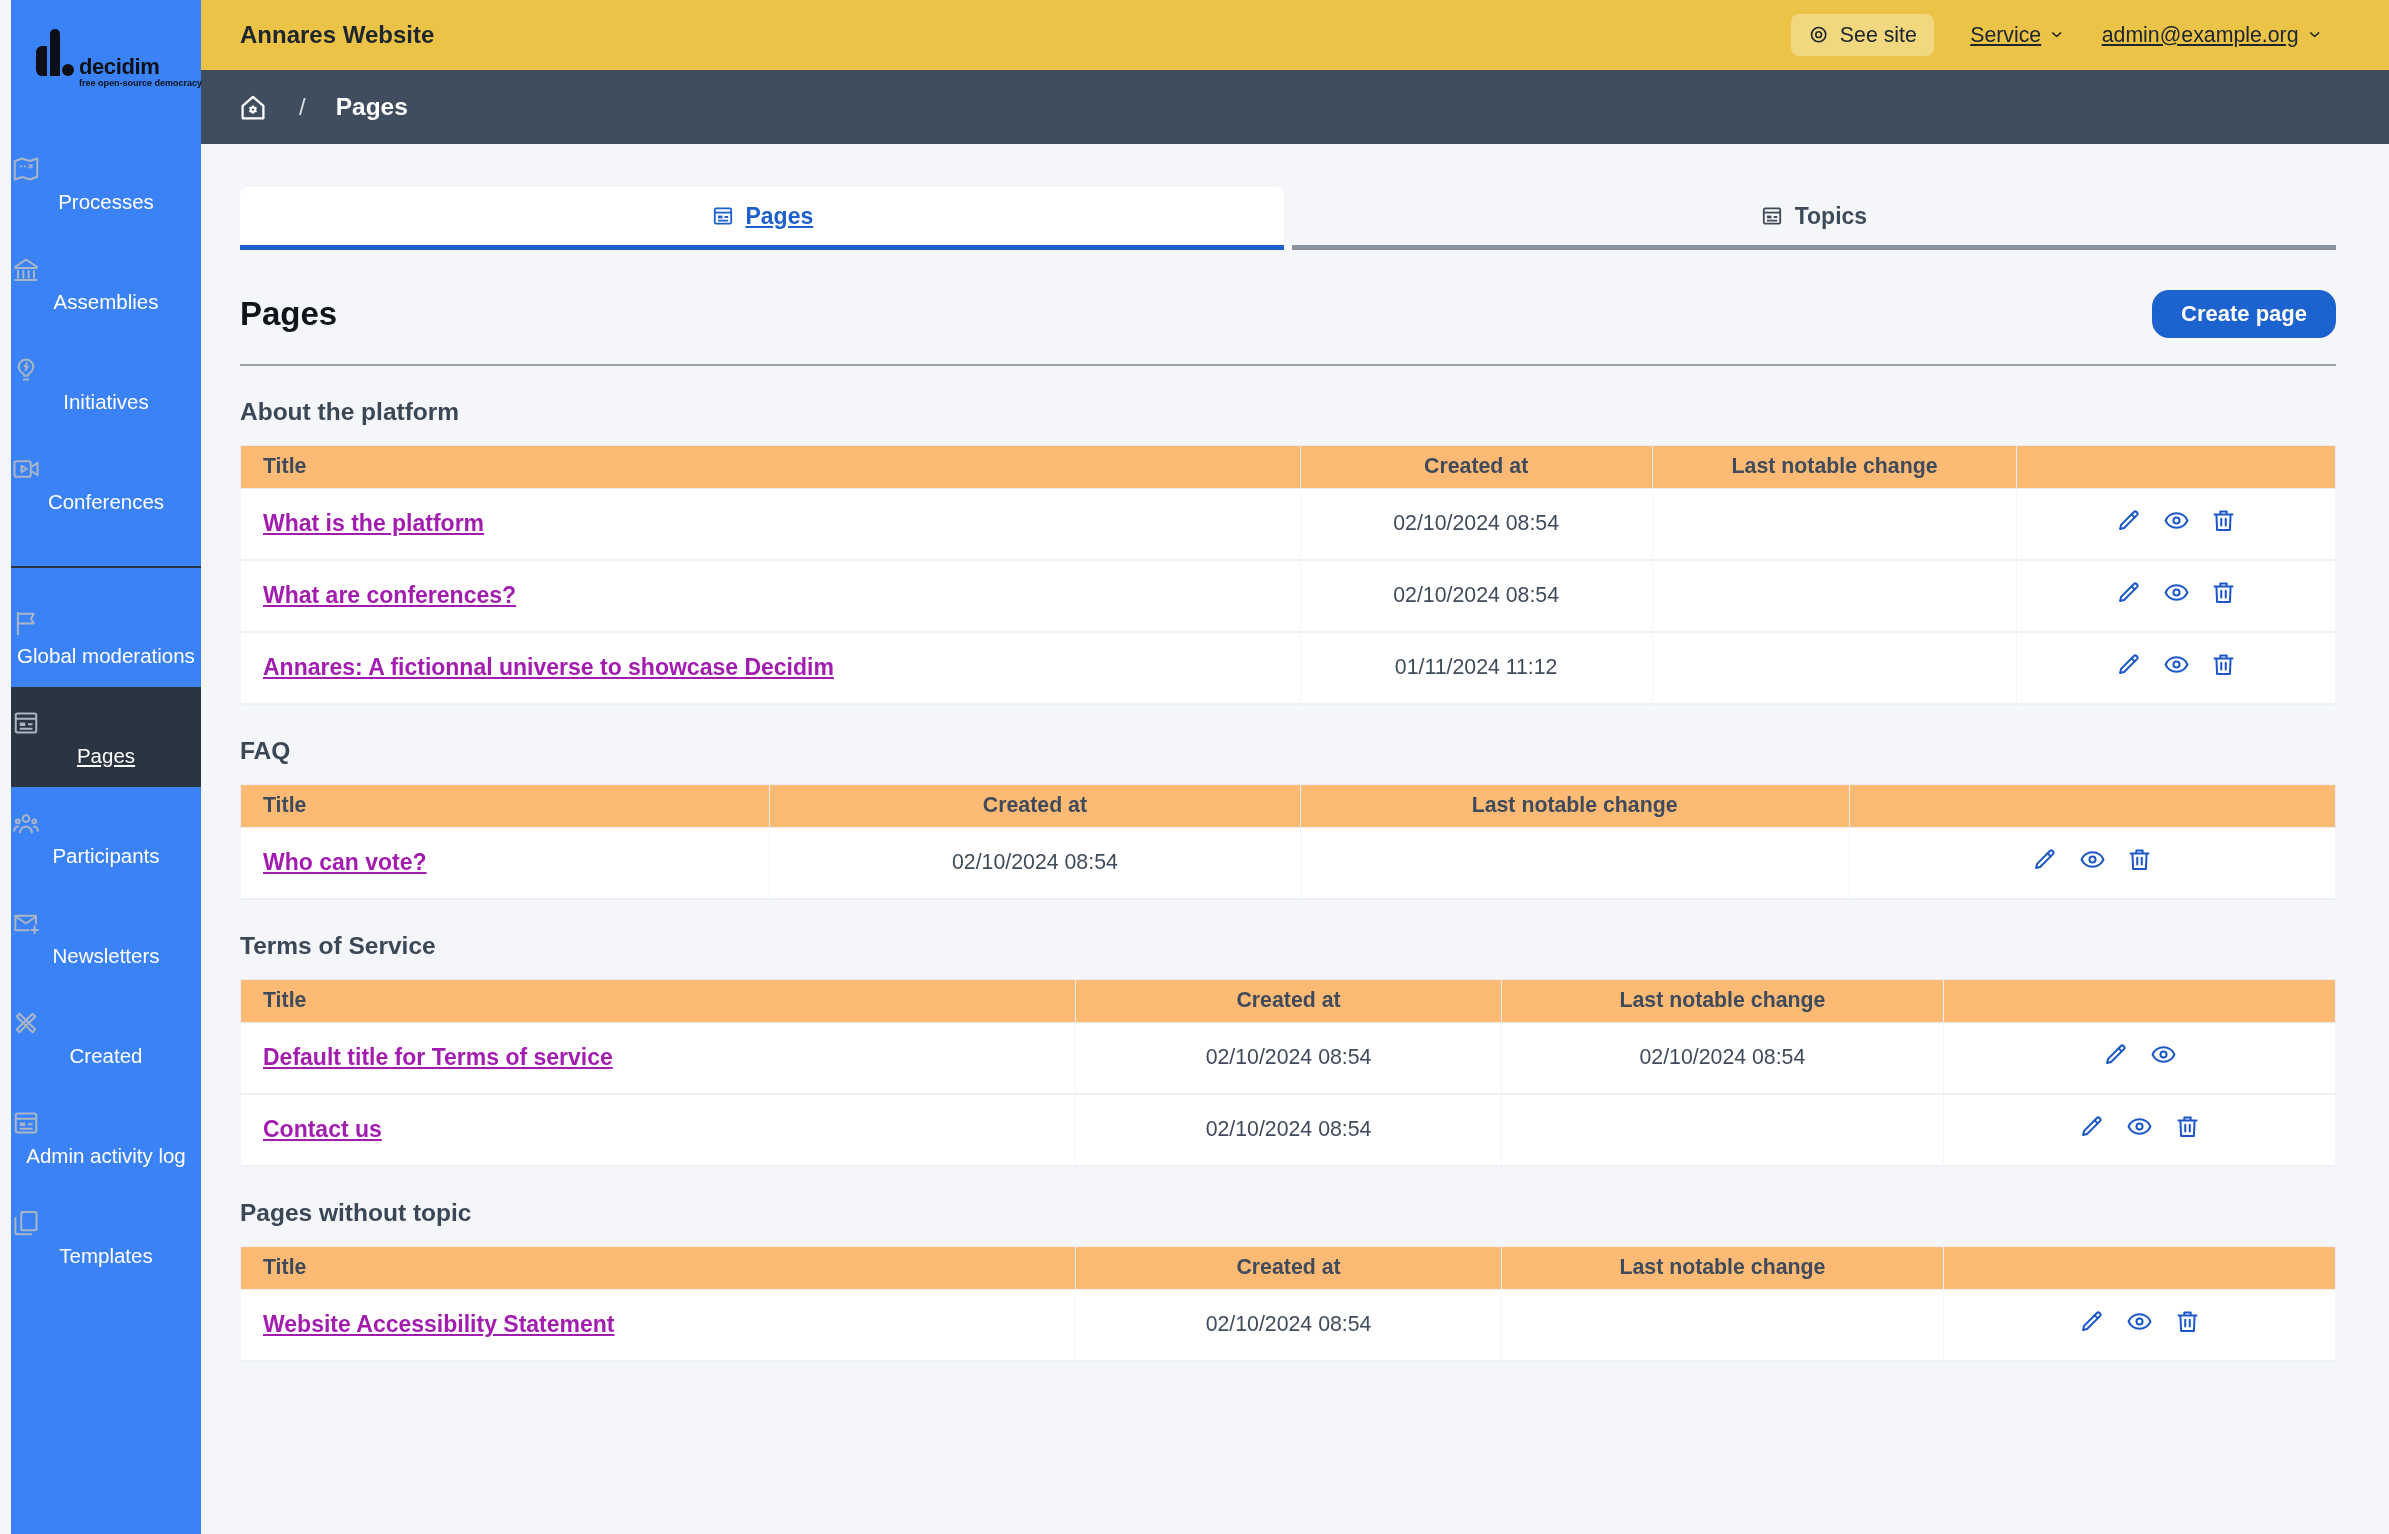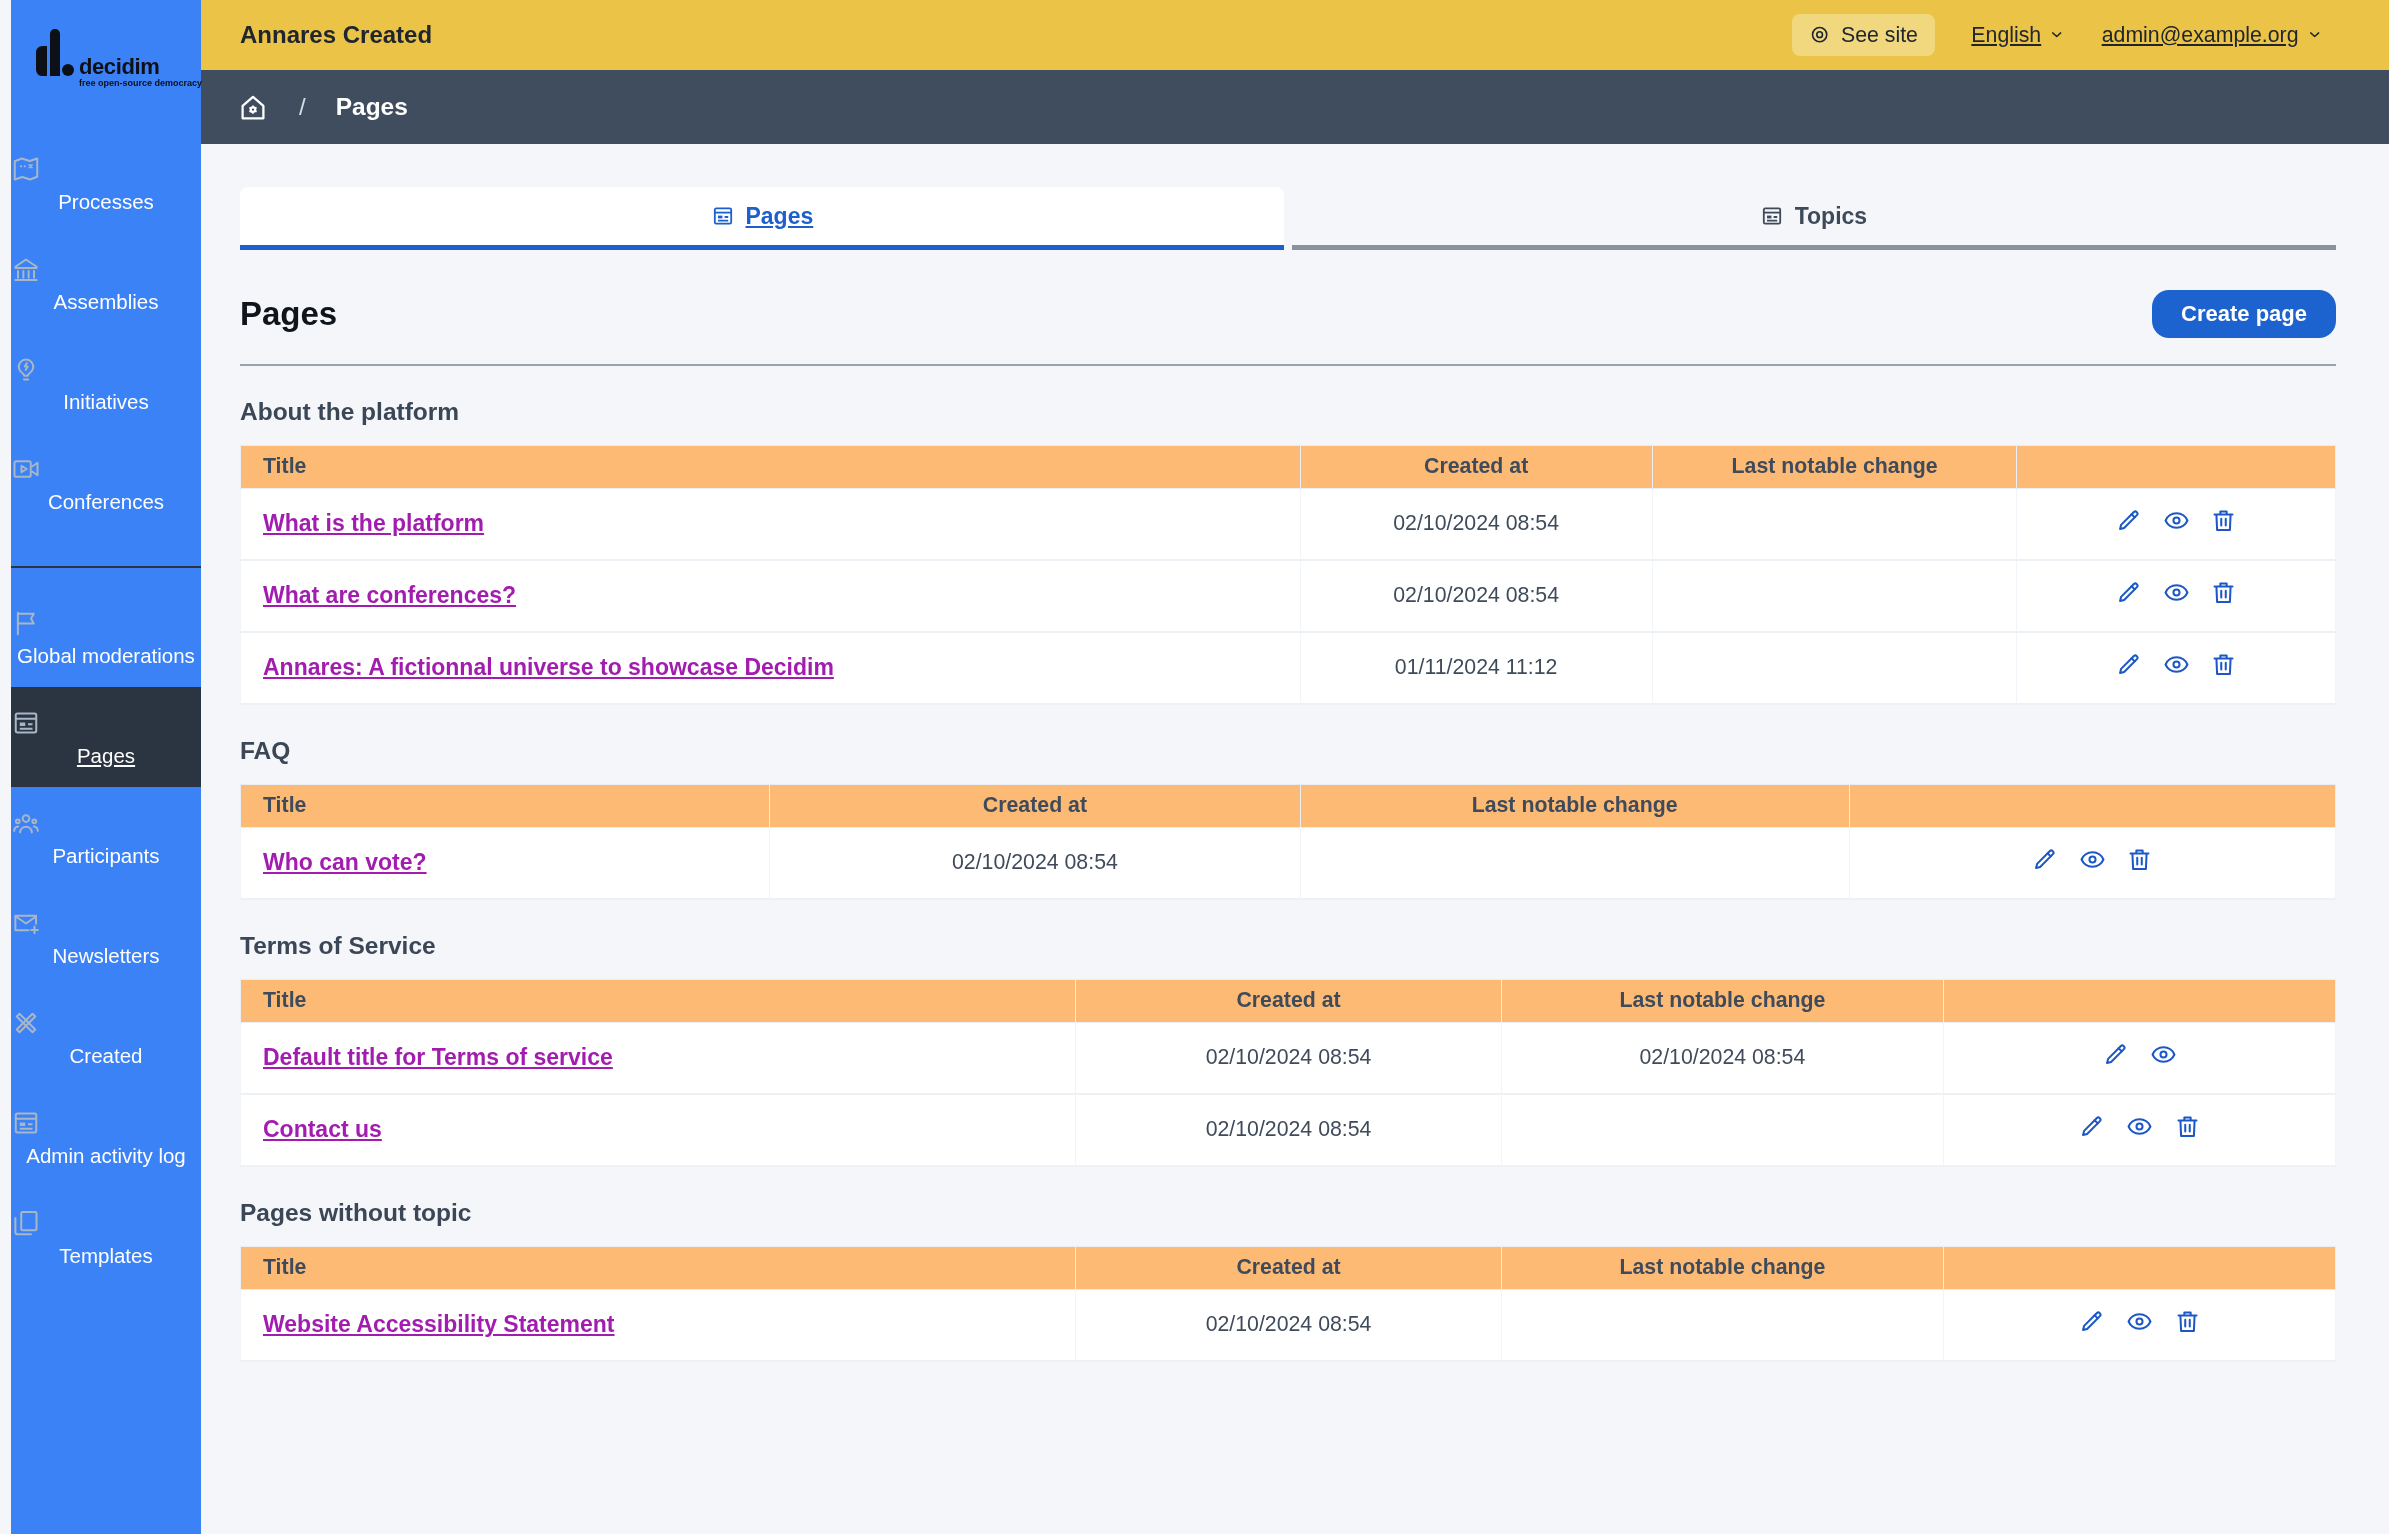--- a/index.html
+++ b/index.html
@@ -214,31 +214,31 @@
             <rect x="8.2" y="3.2" width="12.2" height="14.6" rx="1.2"></rect>
             <path d="M16.6 21H5.2a1.7 1.7 0 0 1-1.7-1.7V7.4"></path>
           </svg>
       </span>
       <span class="slbl">Templates</span>
     </div>
   </nav>
 </aside>
 
 <header class="topbar">
-  <span class="tb-title">Annares Created</span>
+  <span class="tb-title">Annares Website</span>
   <div class="tb-right">
     <button class="see-site">
       <svg viewBox="0 0 24 24" fill="none" stroke="currentColor" stroke-width="1.8">
           <circle cx="12" cy="12" r="8"></circle>
           <circle cx="12" cy="12" r="3.2"></circle>
         </svg>
       <span>See site</span>
     </button>
     <a class="tb-link">
-      <span class="ul">English</span>
+      <span class="ul">Service</span>
       <svg viewBox="0 0 24 24" fill="none" stroke="currentColor" stroke-width="2" stroke-linecap="round" stroke-linejoin="round">
           <path d="m6.5 9.5 5.5 5 5.5-5"></path>
         </svg>
     </a>
     <a class="tb-link">
       <span class="ul">admin@example.org</span>
       <svg viewBox="0 0 24 24" fill="none" stroke="currentColor" stroke-width="2" stroke-linecap="round" stroke-linejoin="round">
           <path d="m6.5 9.5 5.5 5 5.5-5"></path>
         </svg>
     </a>

